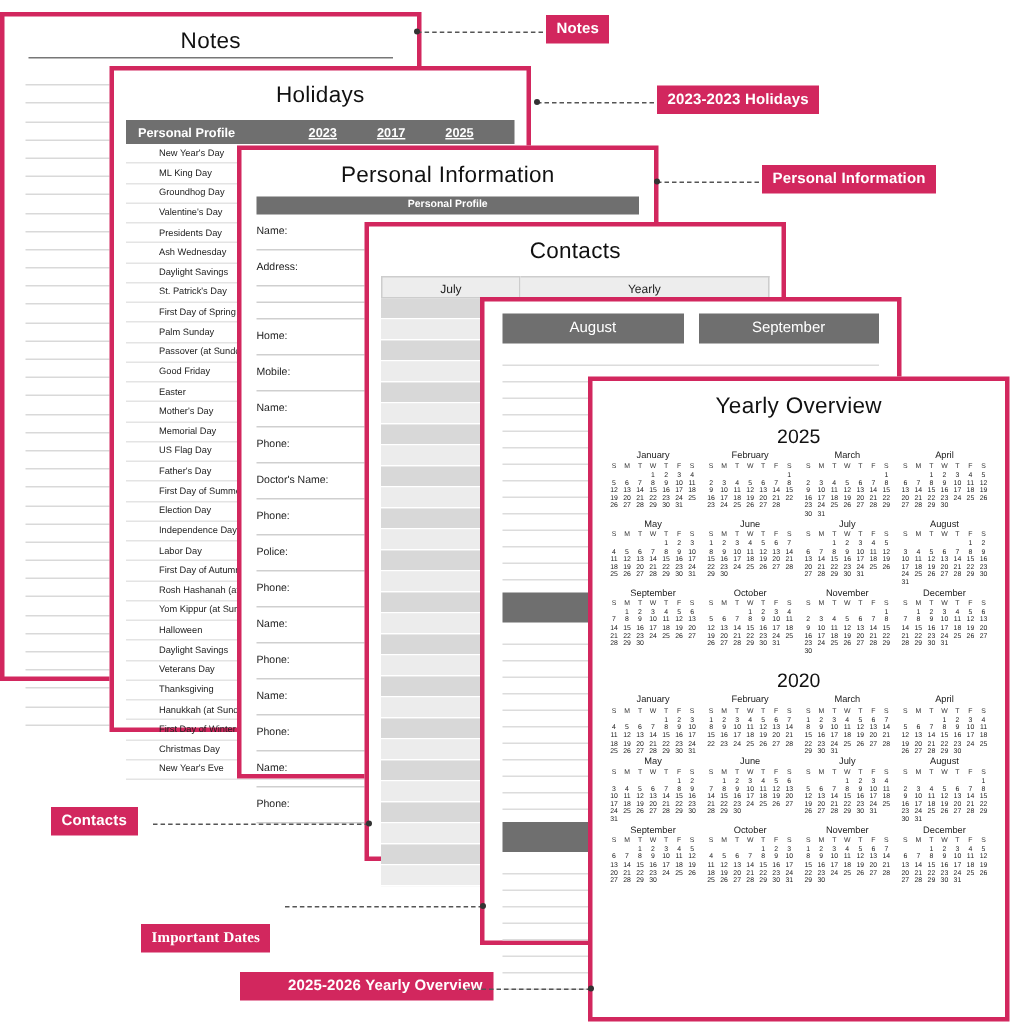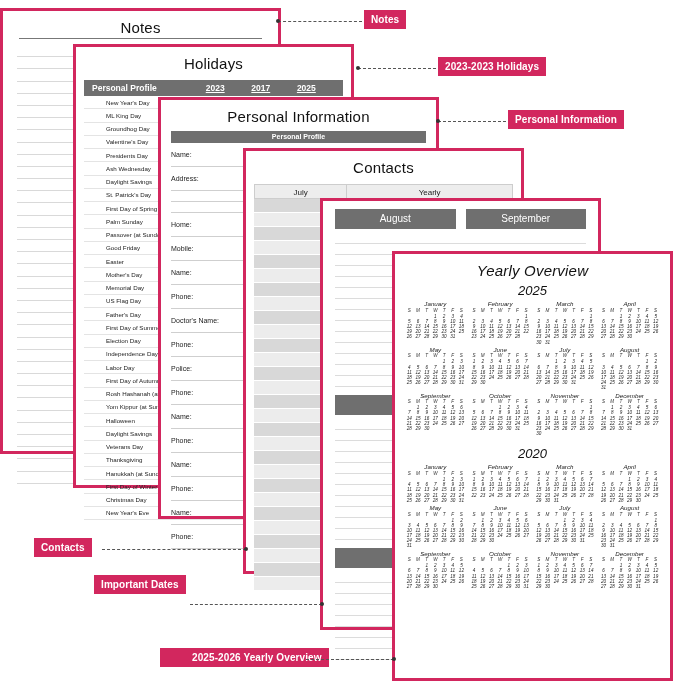--- a/index.html
+++ b/index.html
@@ -545,21 +545,21 @@
       <div></div>
       <div></div>
       <div></div>
       <div></div>
       <div></div>
       <div></div>
       <div></div>
     </div>
 </div>
 
-<div class="page" style="left:392px;top:251px;width:281px;height:430px;font-style:italic;">
+<div class="page" style="left:392px;top:251px;width:281px;height:430px;">
   <div class="page-title">Yearly Overview</div>
   <div class="yr-title">2025</div>
   <div class="cal-grid" id="cal-2025">
       <div class="mon">
         <div class="mname">January</div>
         <div class="dow">
           <span>S</span>
           <span>M</span>
           <span>T</span>
           <span>W</span>
@@ -1706,19 +1706,19 @@
 <div class="dot" style="left:356px;top:66px;"></div>
 
 <div class="callout" style="left:508px;top:110px;">Personal Information</div>
 <div class="leader" style="left:438px;top:121px;width:68px;"></div>
 <div class="dot" style="left:436px;top:119px;"></div>
 
 <div class="callout" style="left:34px;top:538px;">Contacts</div>
 <div class="leader" style="left:102px;top:549px;width:144px;"></div>
 <div class="dot" style="left:244px;top:547px;"></div>
 
-<div class="callout" style="left:94px;top:575px;">Important Dates</div>
+<div class="callout" style="left:94px;top:616px;font-family:Liberation Serif, serif;">Important Dates</div>
 <div class="leader" style="left:190px;top:604px;width:132px;"></div>
 <div class="dot" style="left:320px;top:602px;"></div>
 
 <div class="callout" style="left:160px;top:648px;padding-left:32px;">2025-2026 Yearly Overview</div>
 <div class="leader" style="left:306px;top:659px;width:88px;"></div>
 <div class="dot" style="left:392px;top:657px;"></div>
 
 </body></html>

